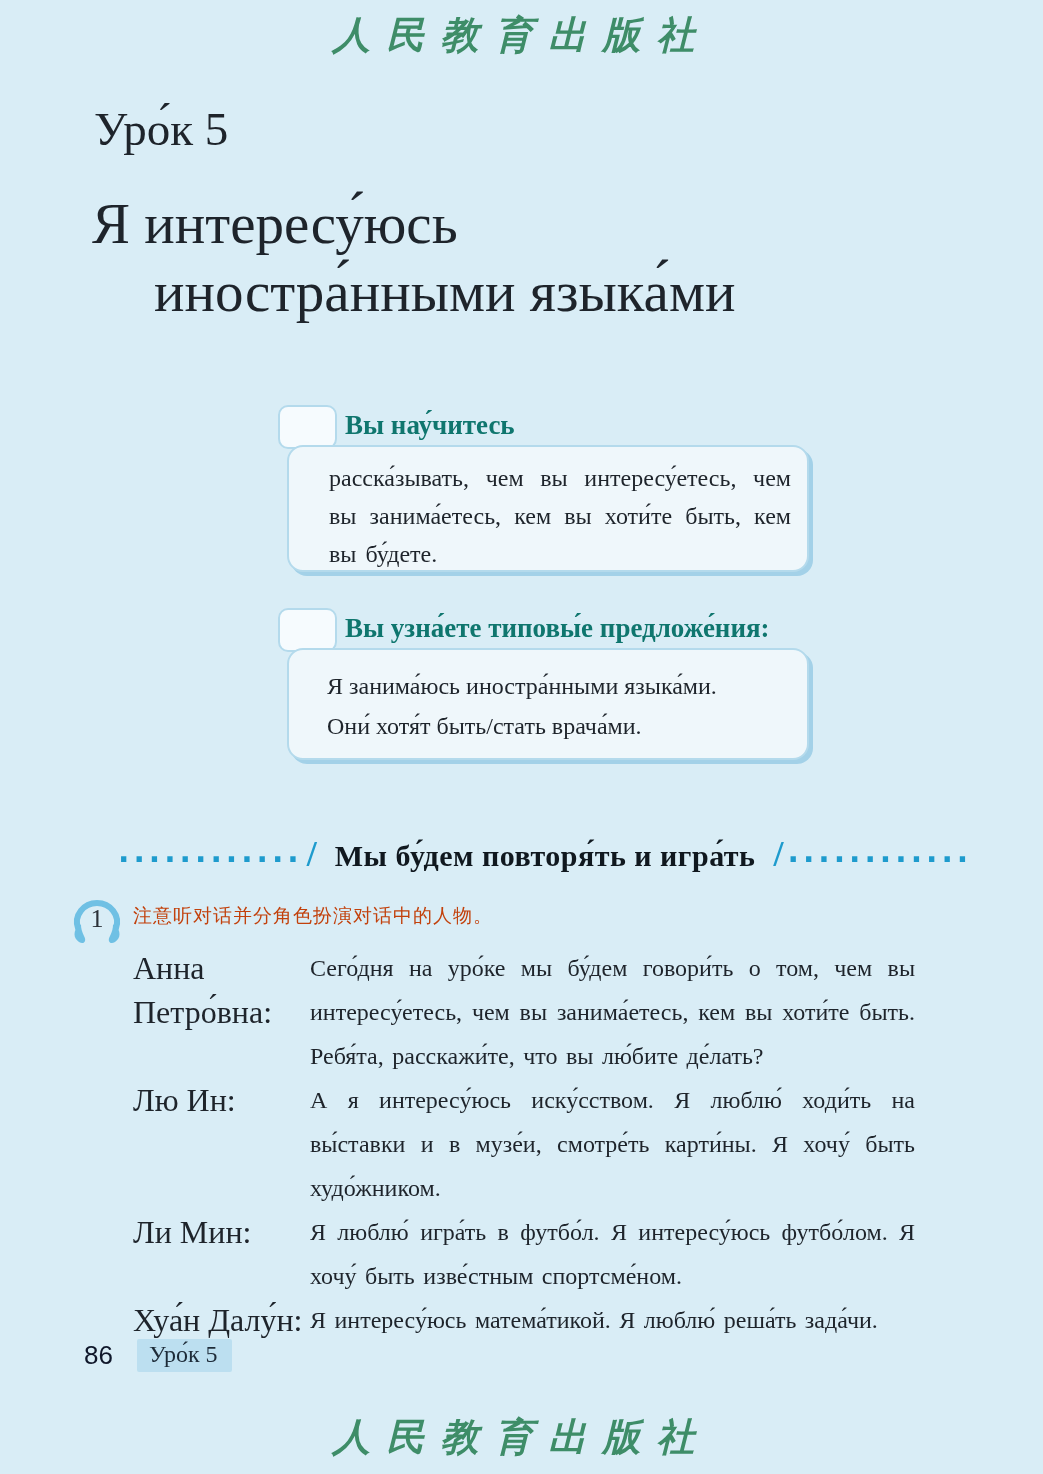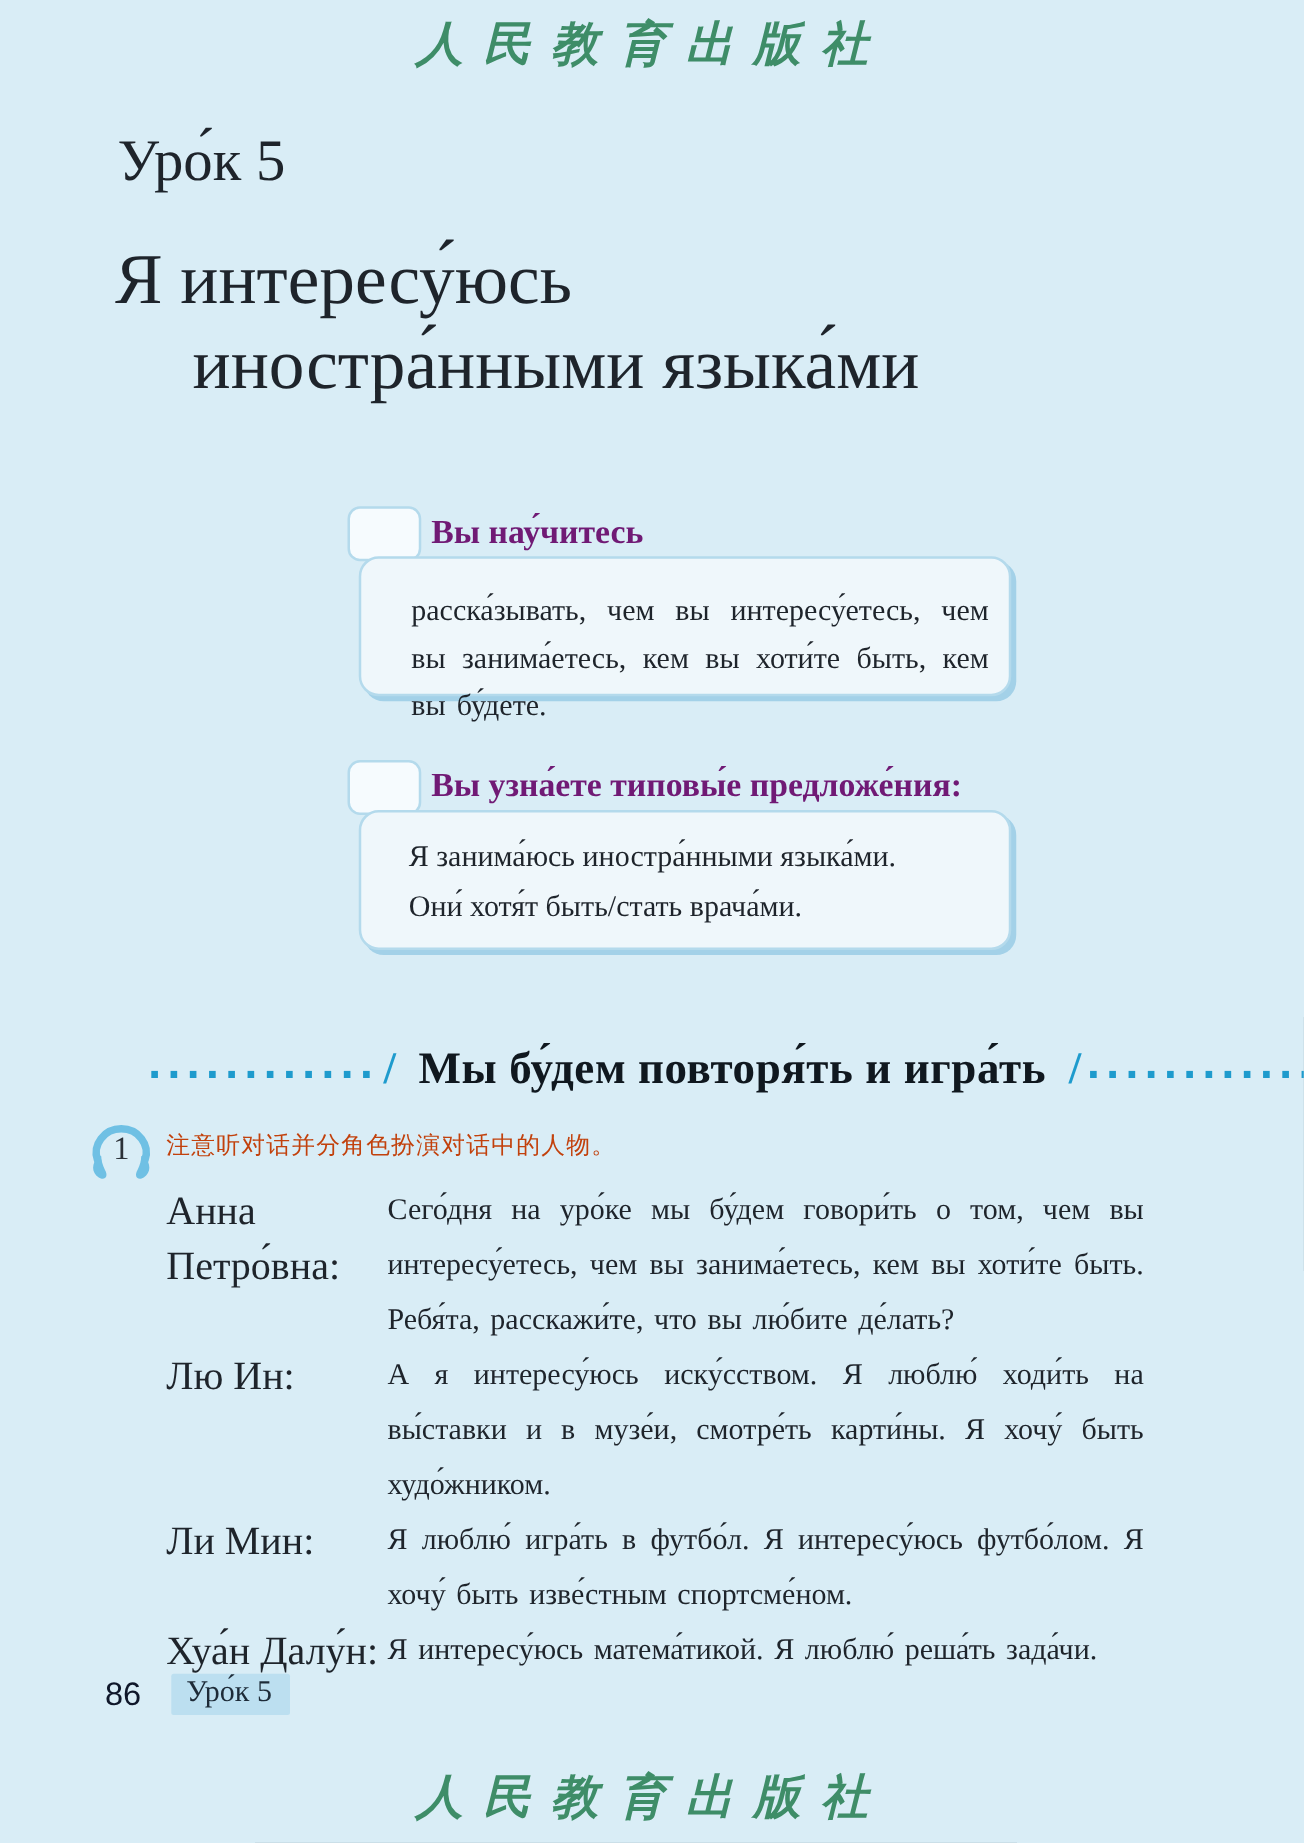--- a/index.html
+++ b/index.html
@@ -42,34 +42,34 @@
   .callout{position:absolute;left:278px;width:552px;}
   .callout .tab{
     position:absolute;left:0;top:0;
     width:55px;height:40px;
     background:#f6fbfe;
     border:2px solid #b4daec;
     border-radius:10px;
   }
   .callout .heading{
     position:absolute;left:67px;top:5px;
-    font-size:27px;font-weight:bold;color:#701a75;
+    font-size:27px;font-weight:bold;color:#0f766e;
     white-space:nowrap;
   }
   .callout .panel{
     position:absolute;left:9px;top:40px;
     width:522px;
     background:#eff7fb;
     border:2px solid #b4daec;
     border-radius:16px;
     box-shadow:4px 4px 0 #a3d1e8;
     box-sizing:border-box;
   }
   .callout-learn{top:405px;}
-  .callout-learn .panel{height:112px;padding:23px 16px 0 40px;}
+  .callout-learn .panel{height:127px;padding:12px 16px 0 40px;}
   .callout-learn .panel .body-text{
     font-size:24px;line-height:38px;
     text-align:justify;word-spacing:3px;
   }
   .callout-sentences{top:608px;}
   .callout-sentences .panel{height:112px;padding:16px 14px 0 38px;font-family:Liberation Serif, serif;}
   .callout-sentences .panel .sent{
     font-size:24px;line-height:40px;
   }
 
@@ -83,21 +83,21 @@
     color:#1e9bcd;font-weight:bold;
     font-size:30px;letter-spacing:4px;
     font-family:"DejaVu Sans", sans-serif;
     transform:translateY(-4px);
   }
   .section-header .slash{
     color:#1e9bcd;font-size:36px;font-weight:bold;
     margin:0 4px;
   }
   .section-header .sec-title{
-    font-size:36px;font-weight:bold;color:#10181f;
+    font-size:30px;font-weight:bold;color:#10181f;
     margin:0 14px;letter-spacing:0.5px;
   }
 
   
   .exercise-number{
     position:absolute;left:68px;top:894px;
     width:58px;height:54px;
   }
   .exercise-number svg{position:absolute;left:0;top:0;}
   .exercise-number .num{

